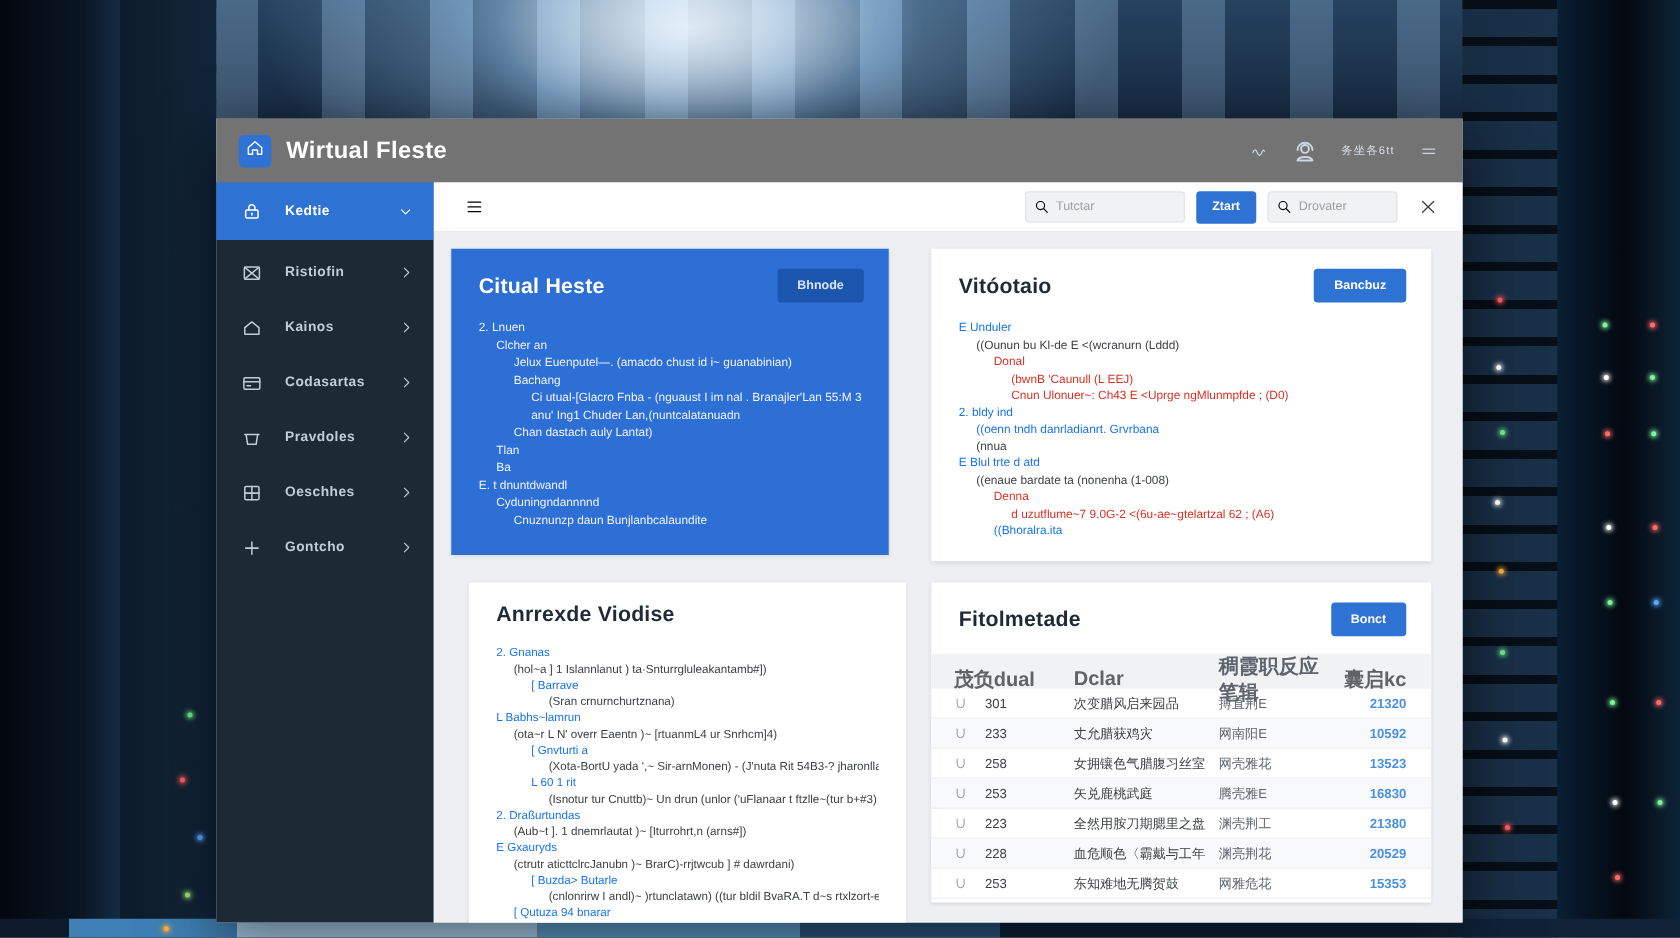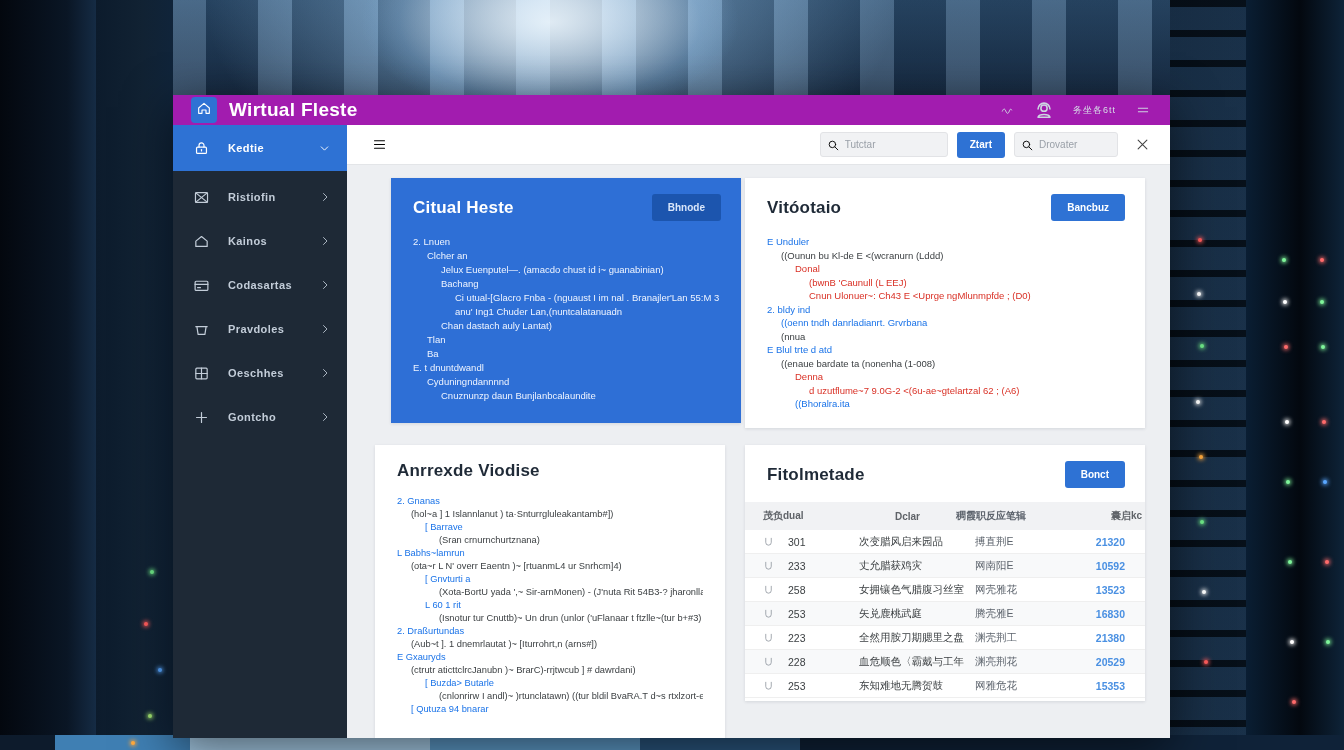--- a/index.html
+++ b/index.html
@@ -28,21 +28,21 @@
       linear-gradient(90deg,#0b1a2b,#0e2033); }
   .p-r2 { left:1246px; width:98px; background:linear-gradient(90deg,#0a1e33,#03080f 55%,#0e2338); }
   .bg-floor { position:absolute; left:0; right:0; top:735px; height:15px;
     background: linear-gradient(90deg,#0d1b2c 0 55px,#3f7fb3 55px 190px,#a6cbe6 190px 430px,#5d9ac8 430px 640px,#2a567f 640px 800px,#0f2238 800px 100%); }
   .led { position:absolute; width:4px; height:4px; border-radius:50%; box-shadow:0 0 4px 1px currentColor; }
 
   
   .window { position:absolute; left:173px; top:95px; width:997px; height:643px;
     box-shadow:0 12px 45px rgba(0,0,0,.55); display:flex; flex-direction:column; background:#edeff2; }
 
-  .app-header { height:30px; background:#a21caf; display:flex; align-items:center; padding:0 18px; flex:none; }
+  .app-header { height:51px; background:#737373; display:flex; align-items:center; padding:0 18px; flex:none; }
   .logo-badge { width:26px; height:26px; background:#2e72d4; border-radius:4px; display:flex; align-items:center; justify-content:center; }
   .logo-badge svg { stroke:#fff; }
   .app-title { color:#fff; font-size:19px; font-weight:700; margin-left:12px; letter-spacing:.3px; }
   .hdr-right { margin-left:auto; display:flex; align-items:center; gap:18px; color:#cdd6e2; }
   .hdr-ic { display:flex; align-items:center; }
   .hdr-badge-text { font-size:9px; color:#d7dee8; letter-spacing:1px; }
 
   .app-body { flex:1; display:flex; min-height:0; }
 
   
@@ -69,40 +69,40 @@
   .tb-close { margin-left:8px; display:flex; cursor:pointer; color:#444; }
 
   
   .content { position:relative; flex:1; background:#edeff2; overflow:hidden; }
   .panel { position:absolute; background:#fff; box-shadow:0 1px 3px rgba(30,40,60,.12); }
   .panel-head { display:flex; align-items:center; justify-content:space-between; padding:16px 20px 6px 22px; }
   .panel-title { font-size:17px; font-weight:700; color:#1f2a37; letter-spacing:.2px; }
   .panel-btn { height:27px; padding:0 16px; background:#2e72d4; color:#fff; border:none; border-radius:3px;
     font-size:10px; font-weight:700; cursor:pointer; font-family:"Liberation Sans",sans-serif; }
 
-  #panelA { left:44px; top:13px; width:350px; height:245px; background:#2e6fd6; }
+  #panelA { left:14px; top:13px; width:350px; height:245px; background:#2e6fd6; }
   #panelA .panel-title { color:#fff; }
   #panelA .panel-btn { background:#1c55ae; color:#d9e6fa; }
   #panelB { left:398px; top:13px; width:400px; height:250px; }
   #panelC { left:28px; top:280px; width:350px; height:300px; }
   #panelD { left:398px; top:280px; width:400px; height:256px; }
 
   .code { padding:8px 22px 0 22px; font-size:9.5px; line-height:14px; white-space:nowrap; overflow:hidden; }
   #panelB .code { line-height:13.5px; }
   #panelC .code { line-height:13px; font-size:9.3px; }
   .code-line { overflow:hidden; }
   .c-white { color:#eef4ff; }
   .c-blue  { color:#1a73e8; }
   .c-red   { color:#d93025; }
   .c-dark  { color:#3c4043; }
 
   
   .tbl { margin-top:8px; font-size:10.5px; }
   .t-head, .t-row { display:grid; grid-template-columns: 96px 1fr 86px 64px; align-items:center; padding:0 20px 0 18px; }
-  .t-head { height:28px; background:#f1f2f4; color:#5f6368; font-weight:700; font-size:10px;gap:36px; }
+  .t-head { height:28px; background:#f1f2f4; color:#5f6368; font-weight:700; font-size:16px; }
   .t-row { height:24px; border-bottom:1px solid #efefef; color:#3c4043; }
   .t-row:nth-child(even) { background:#f8f9fa; }
   .t-c1 { display:flex; align-items:center; gap:14px; }
   .t-ic { color:#8a9099; display:flex; }
   .t-num { color:#3c4043; }
   .t-val { text-align:right; color:#4a90e2; font-weight:700; }
   .t-head .t-val { color:#5f6368; }
   .t-status { color:#5d646d; }
 </style>
 </head>

